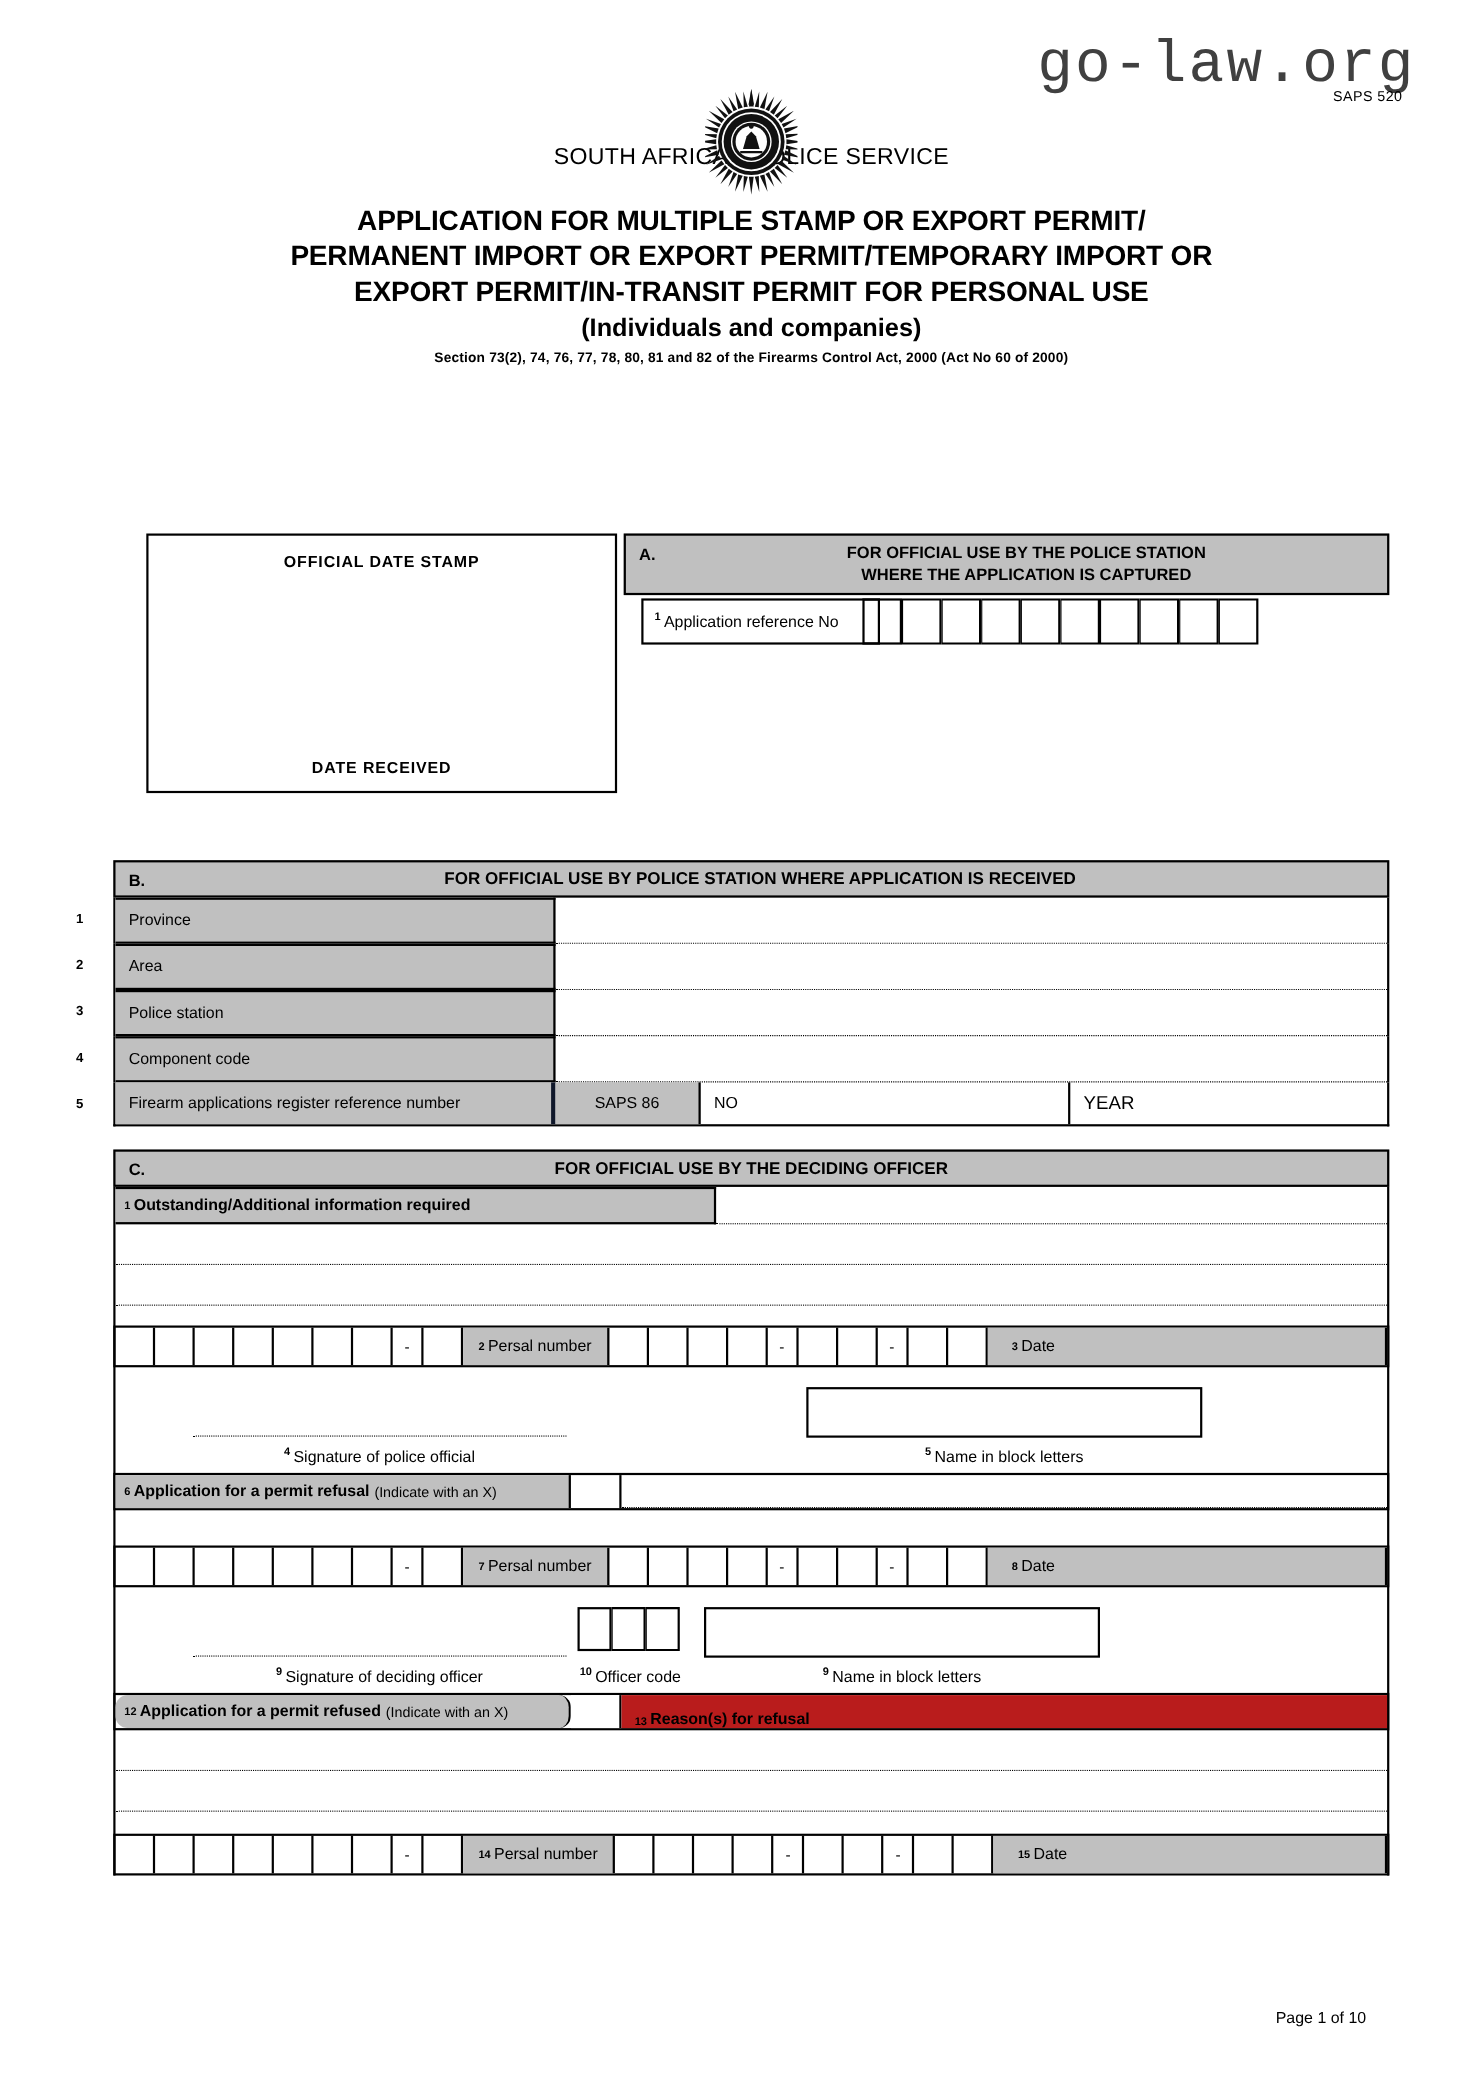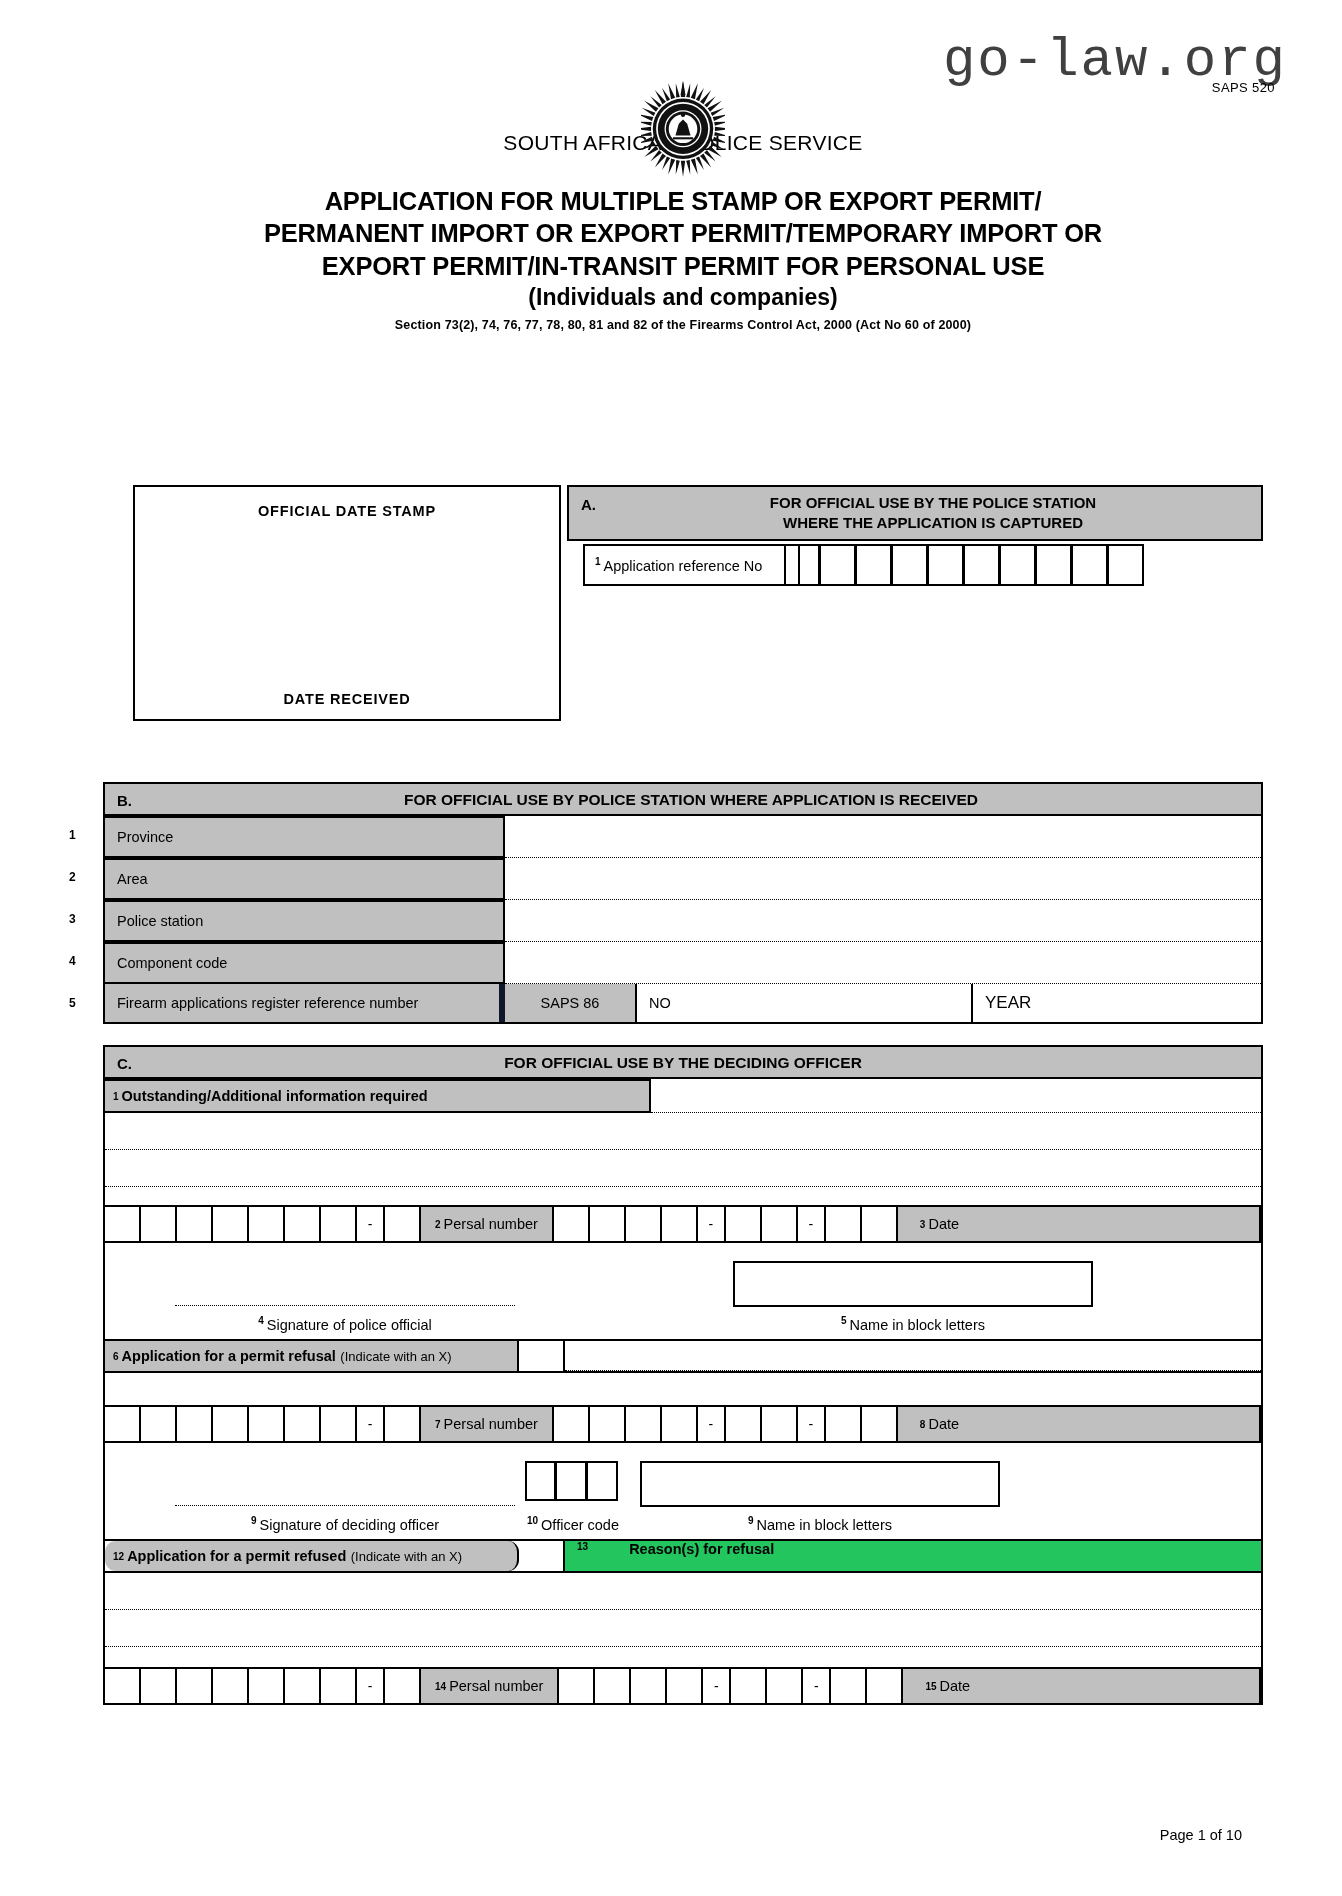--- a/index.html
+++ b/index.html
@@ -116,21 +116,21 @@
   .brow .bl {
     position:absolute; left:0; top:0; width: 400px; height:42px;
     background:#c0c0c0; border:2px solid #000; border-left:none;
     padding-left: 12px; display:flex; align-items:center; font-size:14.5px;
   }
   .brow .bv { position:absolute; left:400px; right:0; bottom:0; height:1px;
               border-bottom: 1.5px dotted #000;}
   .rowno { position:absolute; left:-36px; font-size:12px; font-weight:bold;}
 
   .brow5 { position:relative; height: 40px; border:2px solid #000; border-top:none; display:flex;}
-  .brow5 .c1 { width: 400px; background:#c0c0c0; border-right:6px solid #0f172a;
+  .brow5 .c1 { width: 400px; background:#c0c0c0; border-right:4px solid #0f172a;
                padding-left:12px; display:flex; align-items:center; font-size:14.5px;}
   .brow5 .c2 { width: 132px; background:#c0c0c0; border-right:2px solid #000;
                display:flex; align-items:center; justify-content:center; font-size:14.5px;}
   .brow5 .c3 { width: 336px; border-right:2px solid #000; padding-left:12px;
                display:flex; align-items:center; font-size:14.5px;}
   .brow5 .c4 { flex:1; padding-left:12px; display:flex; align-items:center; font-size:17px;}
 
   
   .secC { position:absolute; left: 103px; top: 1045px; width: 1160px;}
   .secC-head { border:2px solid #000; background:#c0c0c0; height:34px; position:relative;}
@@ -181,22 +181,22 @@
   .approve-row .rest::after { content:""; position:absolute; left:0; right:0; bottom:0;
                               border-bottom:1.5px dotted #000;}
 
   .refuse-row { position:relative; height: 34px; display:flex;
                 border-top:2px solid #000; border-bottom:2px solid #000;
                 margin-left:-2px; margin-right:-2px;
                 border-left:2px solid #000; border-right:2px solid #000;}
   .refuse-row .lab { width: 414px; background:#c0c0c0; border-right:2px solid #000;
                      display:flex; align-items:center; padding-left:8px;border-radius:11px;}
   .refuse-row .xbox { width: 46px; border-right:2px solid #000; background:#fff;}
-  .refuse-row .reason { flex:1; background:#22c55e; display:flex; align-items:flex-start;
-                        padding-left: 12px; gap: 38px;}
+  .refuse-row .reason { flex:1; background:#b91c1c; display:flex; align-items:flex-end;
+                        padding-left: 12px;}
 
   .small-note { font-weight:normal; font-size: 13px; }
 
   
   .occ { position:absolute; display:flex; }
   .occ div { width: 31px; height: 40px; border:2px solid #000; border-left-width:1px;}
   .occ div:first-child { border-left-width:2px;}
 
   .footer { position:absolute; right: 100px; top: 1827px; font-size: 14.5px;}
 </style>

